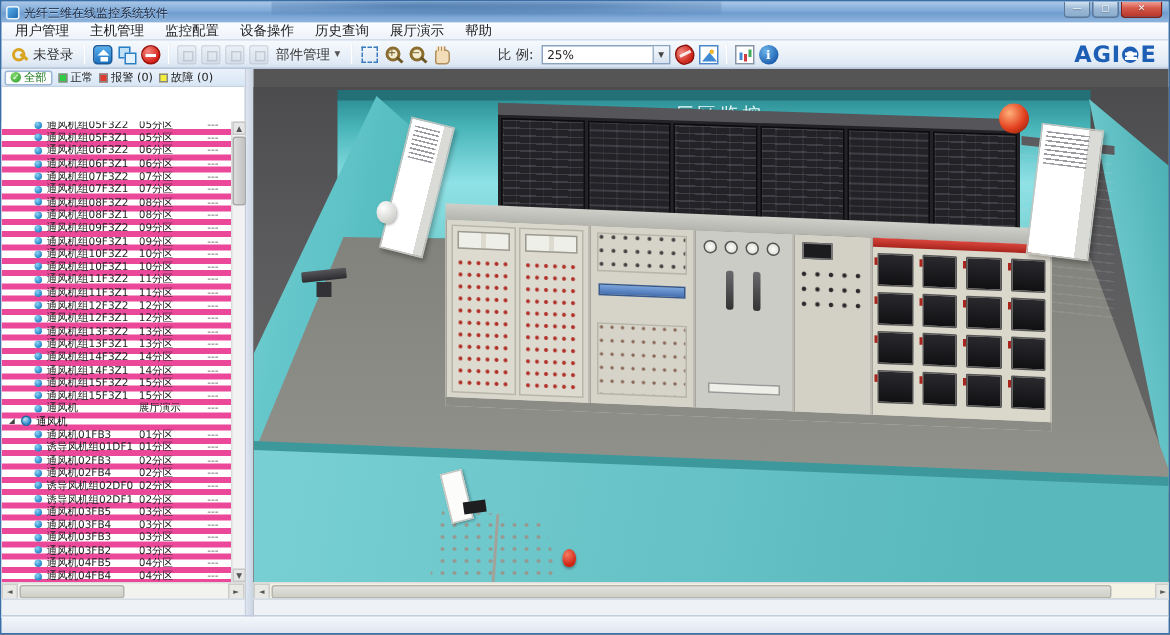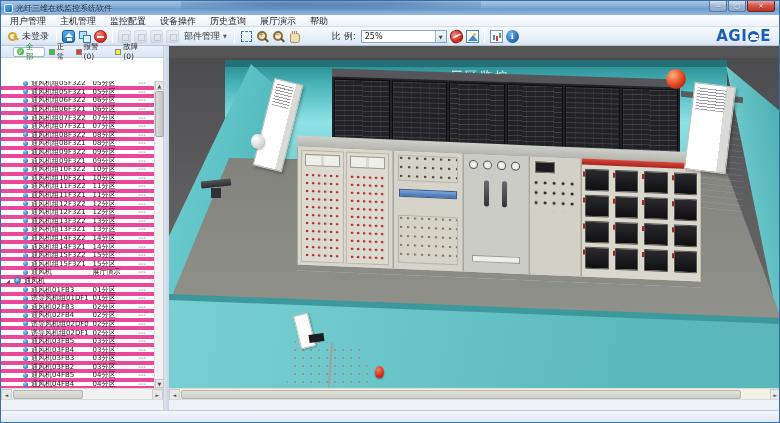--- a/index.html
+++ b/index.html
@@ -87,21 +87,21 @@
   .logo-o::before{content:"";position:absolute;left:-1px;top:1.5px;width:8px;height:1.5px;background:#fff;box-shadow:0 3px 0 #fff;}
 
   
   .main{position:absolute;left:0;top:45px;width:100%;height:366px;background:#e8eef6;}
   .panel-header{height:12px;background:linear-gradient(#767676,#565656);color:#f2f2f2;font-size:8px;line-height:12px;padding-left:4px;border-bottom:1px solid #9a8f56;}
   .left-panel{position:absolute;left:0;top:0;width:163px;height:100%;background:#fff;border-right:1px solid #c6cfdb;}
   .splitter{position:absolute;left:163px;top:0;width:5px;height:100%;background:linear-gradient(90deg,#dde5f0,#c9d4e2);}
   .right-panel{position:absolute;left:168px;top:0;width:612px;height:100%;background:#555;}
 
   
-  .filter-row{height:12px;background:linear-gradient(#eaf2fb,#d8e6f5);display:flex;align-items:center;gap:4px;padding:0 12px;font-size:7.5px;color:#222;border-bottom:1px solid #c3d2e2;}
+  .filter-row{height:12px;background:linear-gradient(#eaf2fb,#d8e6f5);display:flex;align-items:center;gap:4px;padding:0 2px;font-size:7.5px;color:#222;border-bottom:1px solid #c3d2e2;}
   .pill{display:flex;align-items:center;gap:2px;background:#fdfdfd;border:1px solid #9db8d6;border-radius:2px;padding:0 3px;height:10px;color:#1d7a1d;}
   .chk{width:7px;height:7px;border-radius:50%;background:radial-gradient(circle at 35% 30%,#7fd96a,#2e9e2e);color:#fff;font-size:6px;line-height:7px;text-align:center;}
   .sq{width:6px;height:6px;border:1px solid #888;flex:none;}
   .f-item{display:flex;align-items:center;gap:2px;}
 
   
   .grid-header{height:11px;display:flex;background:linear-gradient(#fbfbfb,#ececec);border-bottom:1px solid #c9c9c9;font-size:7px;color:#333;align-items:center;}
   .grid-header .c{padding-left:3px;border-right:1px solid #d5d5d5;height:100%;line-height:11px;}
   .c.c1{width:92px;} .c.c2{width:44px;} .c.c3{flex:1;display:flex;align-items:center;justify-content:space-between;padding-right:2px;}
   .sort-arrow{font-size:5px;color:#555;}

